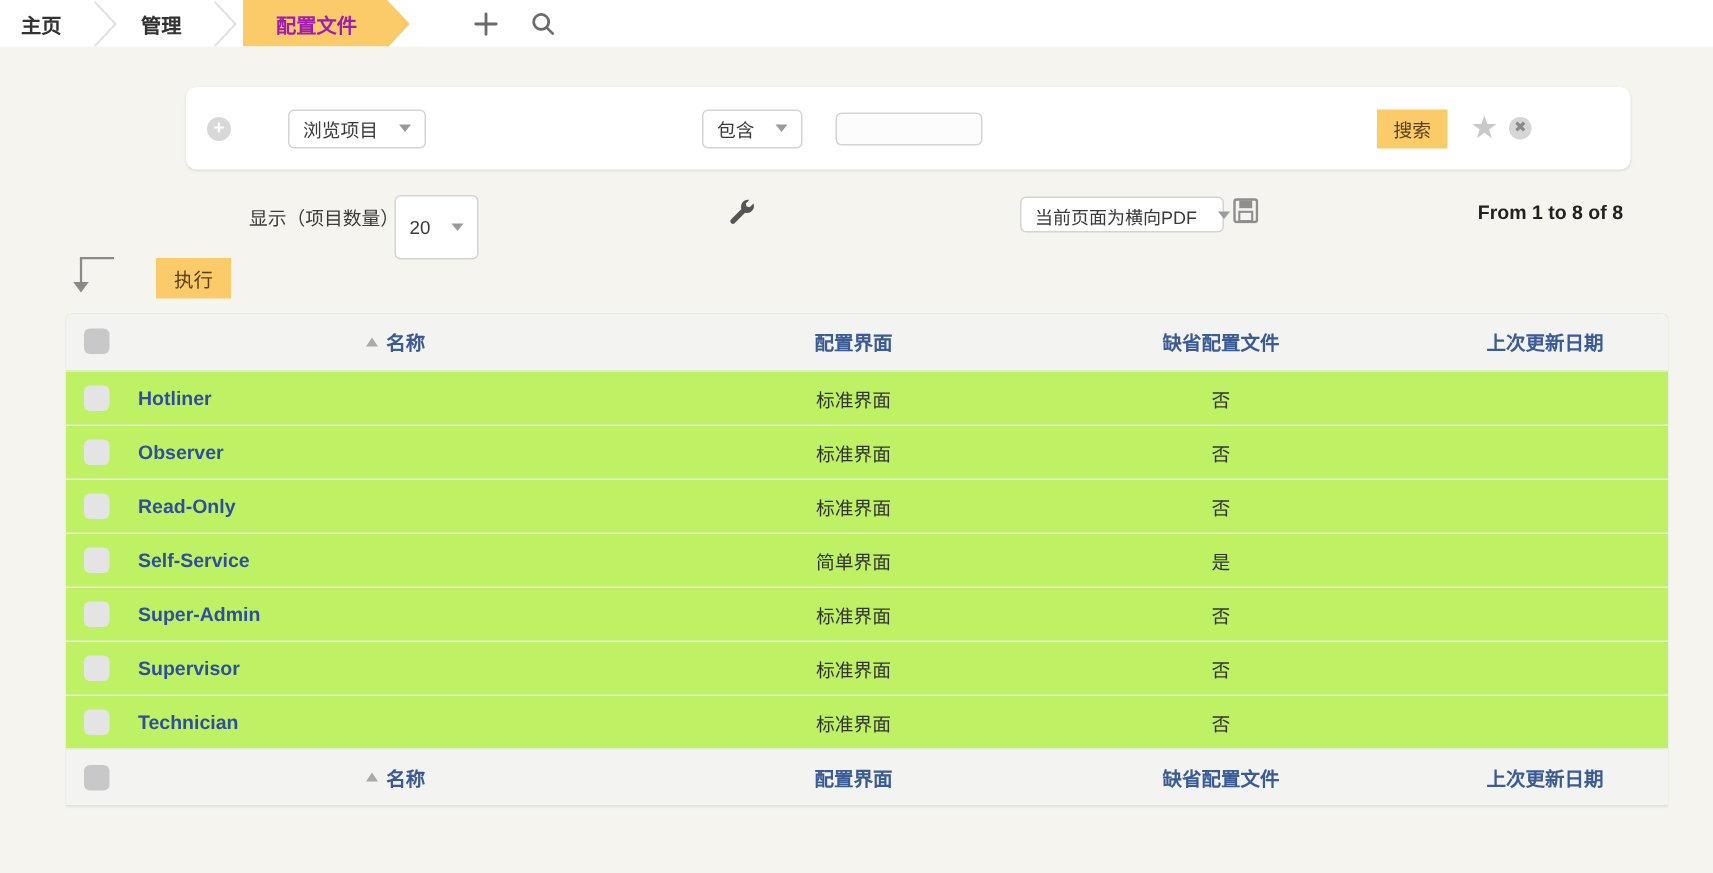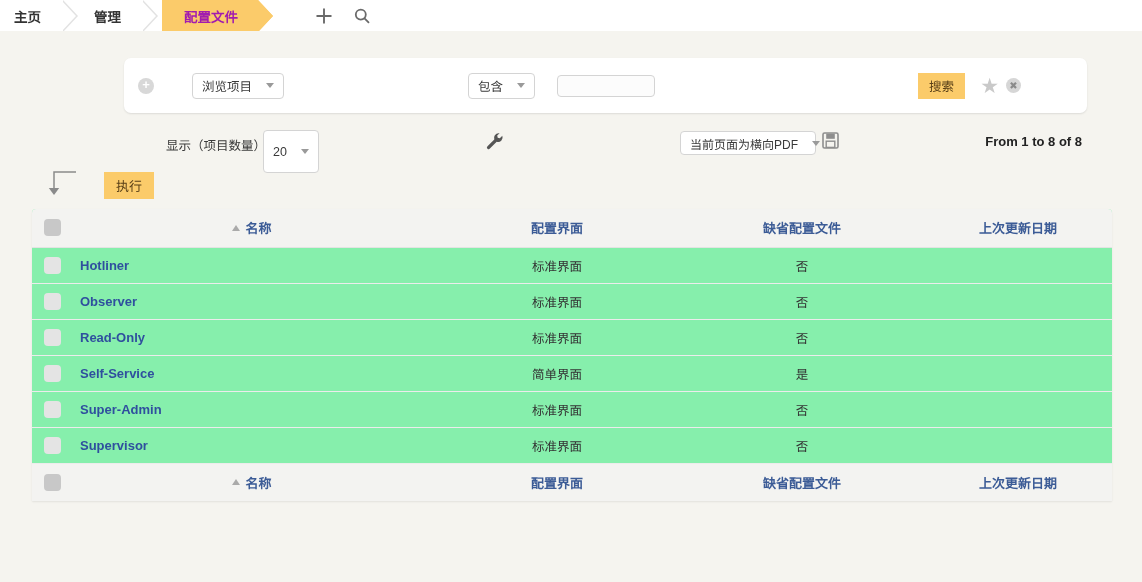--- a/index.html
+++ b/index.html
@@ -246,22 +246,22 @@
     height: 27px;
     padding: 0 12px;
     font-size: 13px;
     font-family: inherit;
     cursor: pointer;
     margin-left: 20px;
   }
 
   
   .tablewrap {
-    margin: 5px 30px 0 32px;
-    background: #86efac;
+    margin: 5px 30px 0 44px;
+    background: #bef264;
     border-radius: 4px 4px 0 0;
     box-shadow: 0 1px 2px rgba(0,0,0,0.08);
     overflow: hidden;
   }
   table.grid {
     width: 100%;
     border-collapse: collapse;
     table-layout: fixed;
   }
   table.grid col.c-chk  { width: 40px; }
@@ -479,20 +479,27 @@
           <td>否</td>
           <td></td>
         </tr>
         <tr>
           <td class="chkcell"><span class="chkbox"></span></td>
           <td class="namecell"><a class="namelink">Supervisor</a></td>
           <td>标准界面</td>
           <td>否</td>
           <td></td>
         </tr>
+        <tr>
+          <td class="chkcell"><span class="chkbox"></span></td>
+          <td class="namecell"><a class="namelink">Technician</a></td>
+          <td>标准界面</td>
+          <td>否</td>
+          <td></td>
+        </tr>
       </tbody>
     <tfoot>
       <tr>
         <th class="chkcell">
           <span class="chkbox hdr"></span>
         </th>
         <th>
           <span class="hdr-inner">
             <span class="sortcaret"></span>
             <span>名称</span>

